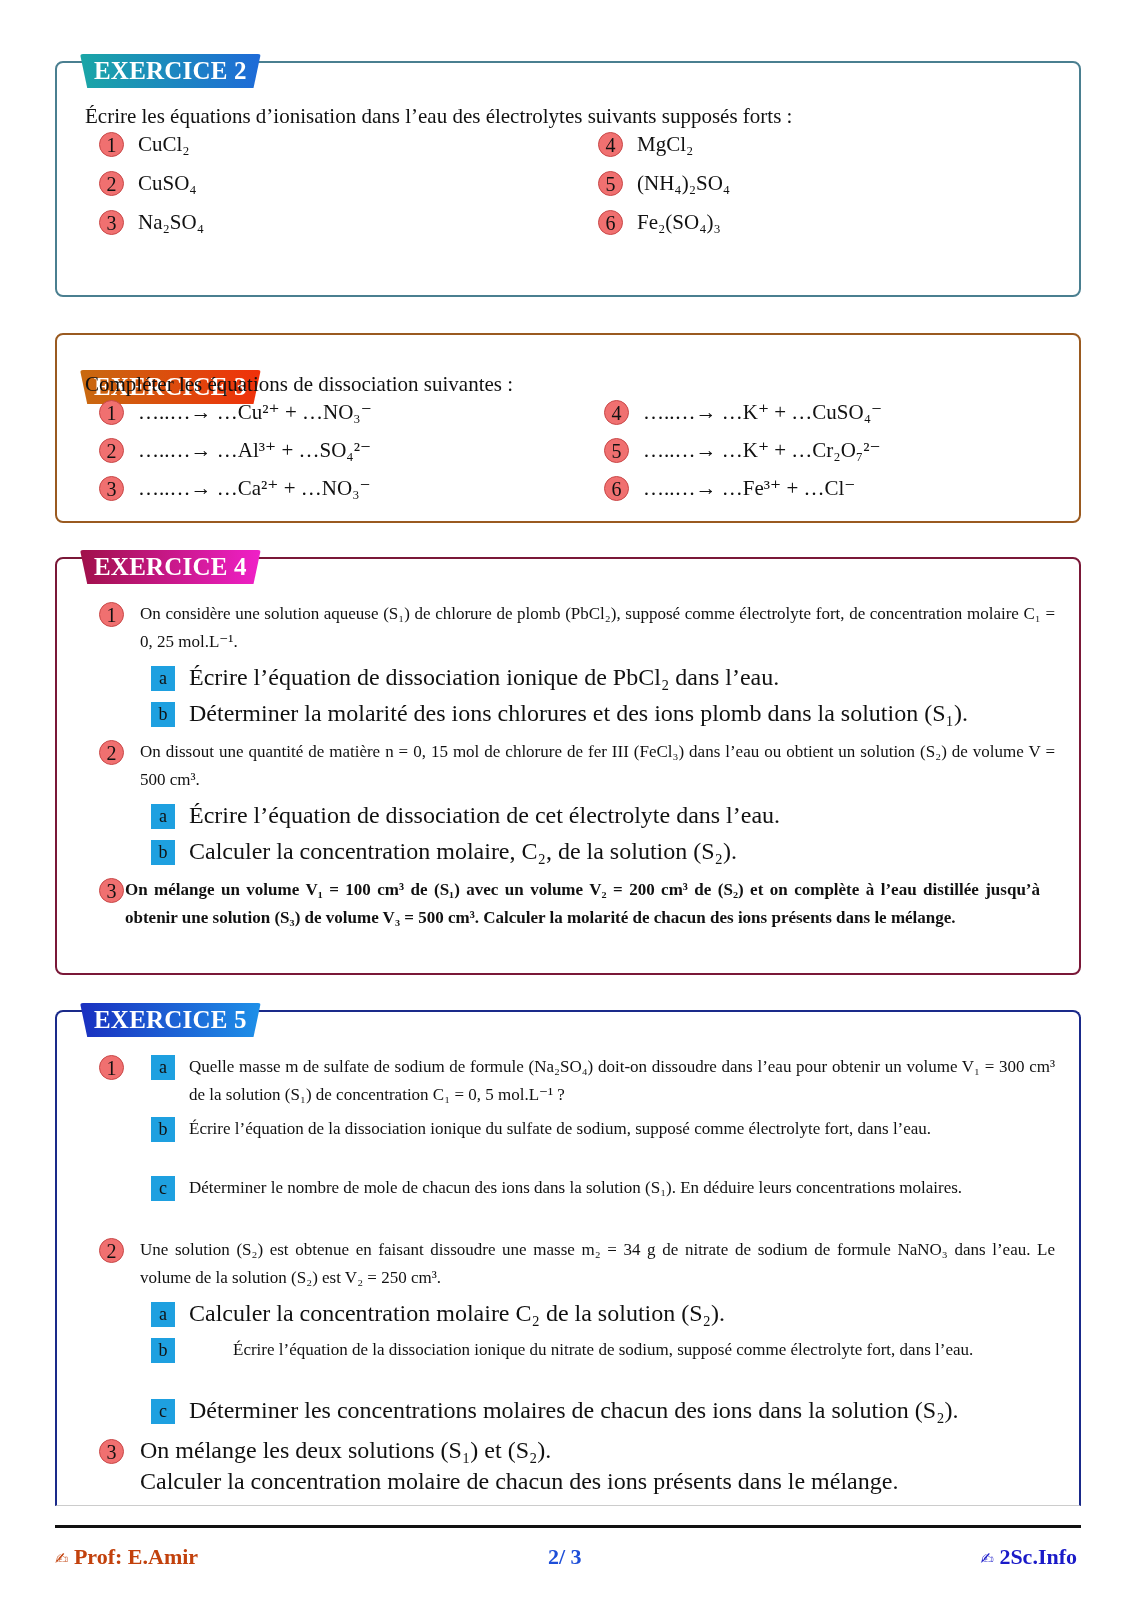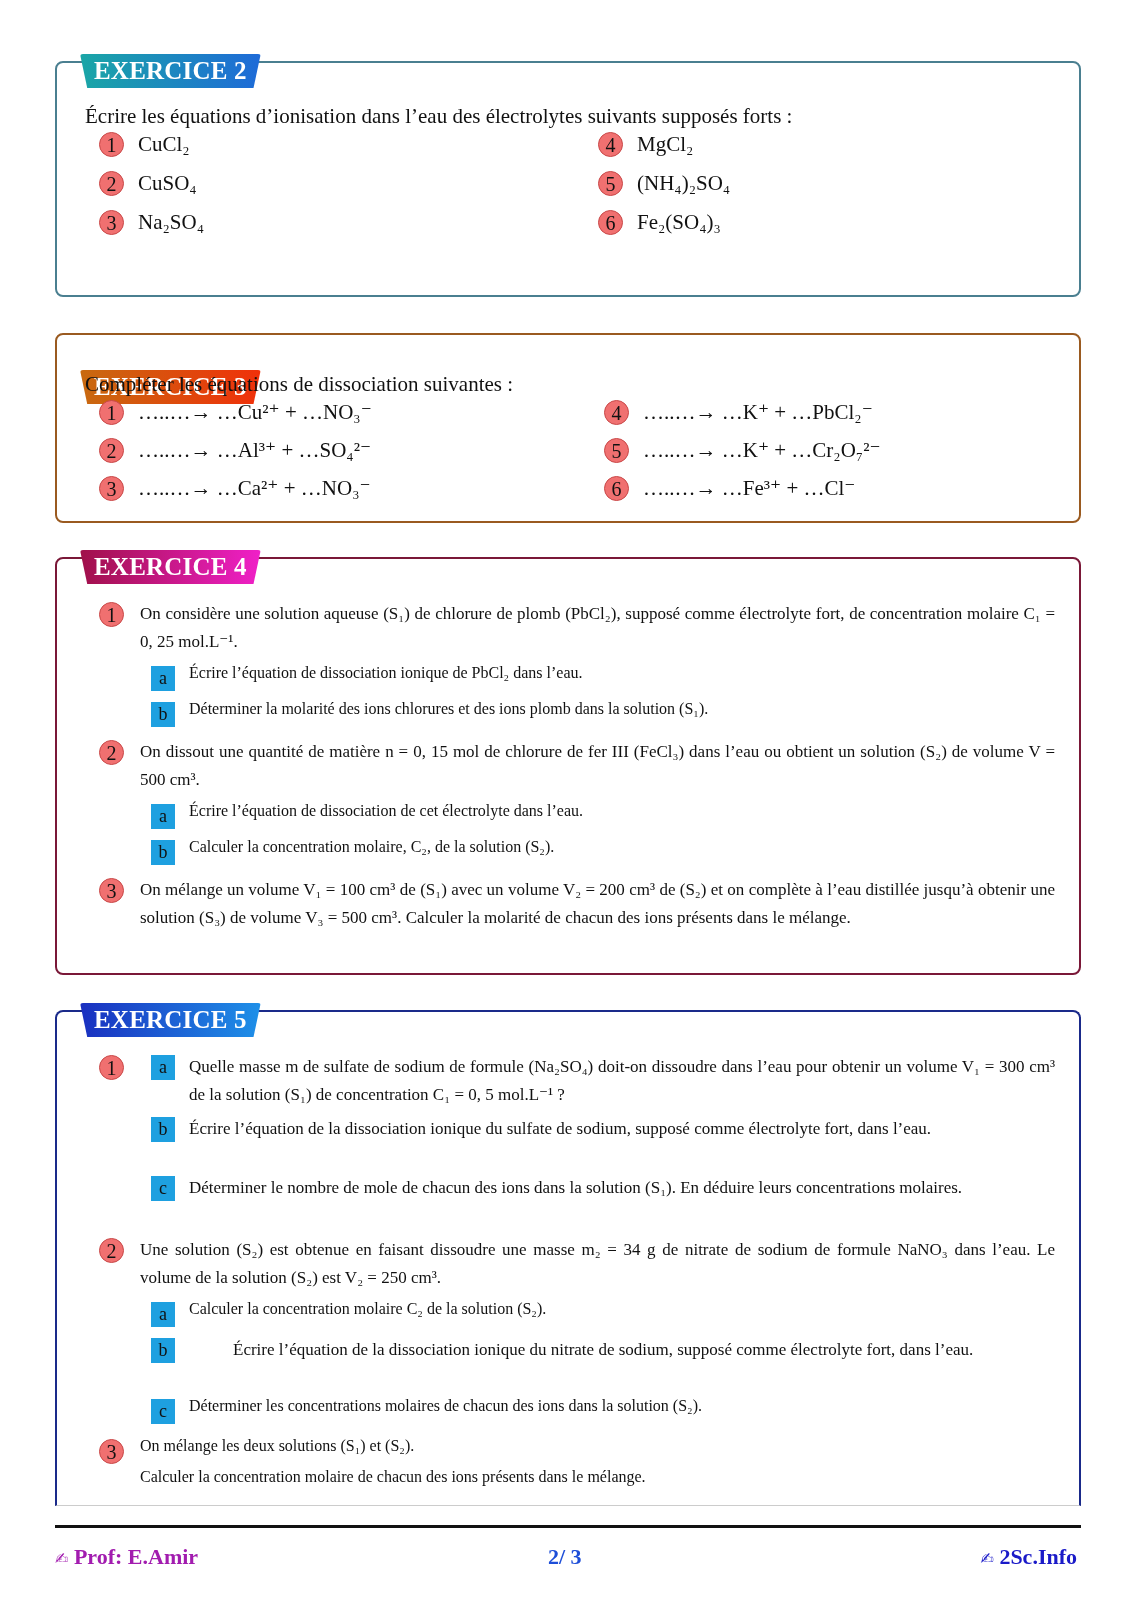--- a/index.html
+++ b/index.html
@@ -8,21 +8,21 @@
   .box { position:absolute; left:55px; width:1026px; border:2.5px solid; border-radius:8px; box-sizing:border-box; }
   .tab { position:absolute; left:80px; height:34px; padding:0 14px; box-sizing:border-box;
          font-weight:bold; font-size:25px; color:#fff; line-height:34px; letter-spacing:0.2px;
          clip-path:polygon(0 0,100% 0,96% 100%,4% 100%); border-radius:3px; }
   .tab span { display:inline-block; }
   .num { display:inline-flex; align-items:center; justify-content:center; width:25px; height:25px;
          border-radius:50%; background:#f07070; border:1px solid #c94848; color:#111; font-size:20px;
          line-height:1; box-sizing:border-box; }
   .let { display:inline-flex; align-items:center; justify-content:center; width:24px; height:25px;
          background:#1ea0e0; color:#111; font-size:18px; box-sizing:border-box; }
-  .line { position:absolute; font-size:16px; white-space:nowrap; }
+  .line { position:absolute; font-size:24px; white-space:nowrap; }
   .para { position:absolute; font-size:17px; line-height:28px; text-align:justify; }
   .q { position:absolute; }
   .b { font-weight:normal; font-size:21px; }
   .item { position:absolute; display:flex; align-items:center; gap:14px; font-size:21px; }
   .footer-rule { position:absolute; left:55px; width:1026px; top:1525px; height:2.5px; background:#111; }
   .footer { position:absolute; top:1544px; font-weight:bold; font-size:22px; }
 </style>
 </head>
 <body>
 
@@ -68,21 +68,21 @@
 <div class="item" style="left:99px;top:438px;">
     <span class="num">2</span>
     <span>…..…→ …Al³⁺ + …SO₄²⁻</span>
   </div>
 <div class="item" style="left:99px;top:476px;">
     <span class="num">3</span>
     <span>…..…→ …Ca²⁺ + …NO₃⁻</span>
   </div>
 <div class="item" style="left:604px;top:400px;">
     <span class="num">4</span>
-    <span>…..…→ …K⁺ + …PbCl₂⁻</span>
+    <span>…..…→ …K⁺ + …CuSO₄⁻</span>
   </div>
 <div class="item" style="left:604px;top:438px;">
     <span class="num">5</span>
     <span>…..…→ …K⁺ + …Cr₂O₇²⁻</span>
   </div>
 <div class="item" style="left:604px;top:476px;">
     <span class="num">6</span>
     <span>…..…→ …Fe³⁺ + …Cl⁻</span>
   </div>
 
@@ -99,21 +99,21 @@
 <div class="line" style="left:189px;top:700px;">Déterminer la molarité des ions chlorures et des ions plomb dans la solution (S₁).</div>
 
 <span class="num q" style="left:99px;top:740px;">2</span>
 <div class="para" style="left:140px;top:738px;width:915px;">On dissout une quantité de matière n = 0, 15 mol de chlorure de fer III (FeCl₃) dans l’eau ou obtient un solution (S₂) de volume V = 500 cm³.</div>
 <span class="let q" style="left:151px;top:804px;">a</span>
 <div class="line" style="left:189px;top:802px;">Écrire l’équation de dissociation de cet électrolyte dans l’eau.</div>
 <span class="let q" style="left:151px;top:840px;">b</span>
 <div class="line" style="left:189px;top:838px;">Calculer la concentration molaire, C₂, de la solution (S₂).</div>
 
 <span class="num q" style="left:99px;top:878px;">3</span>
-<div class="para" style="left:140px;top:876px;width:915px;">On mélange un volume V₁ = 100 cm³ de (S₁) avec un volume V₂ = 200 cm³ de (S₂) et on complète à l’eau distillée jusqu’à obtenir une solution (S₃) de volume V₃ = 500 cm³. Calculer la molarité de chacun des ions présents dans le mélange.</div>
+<div class="para" style="left:125px;top:876px;width:915px;font-weight:bold;">On mélange un volume V₁ = 100 cm³ de (S₁) avec un volume V₂ = 200 cm³ de (S₂) et on complète à l’eau distillée jusqu’à obtenir une solution (S₃) de volume V₃ = 500 cm³. Calculer la molarité de chacun des ions présents dans le mélange.</div>
 
 <div class="box" style="top:1010px;height:496px;border-color:#1a2a8a;border-bottom:1px solid #ccc;border-radius:8px 8px 0 0;"></div>
 <div class="tab" style="top:1003px;background:linear-gradient(90deg,#1a30c0,#1e90e8);">
   <span>EXERCICE 5</span>
 </div>
 
 <span class="num q" style="left:99px;top:1055px;">1</span>
 <span class="let q" style="left:151px;top:1055px;">a</span>
 <div class="para" style="left:189px;top:1053px;width:866px;">Quelle masse m de sulfate de sodium de formule (Na₂SO₄) doit-on dissoudre dans l’eau pour obtenir un volume V₁ = 300 cm³ de la solution (S₁) de concentration C₁ = 0, 5 mol.L⁻¹ ?</div>
 <span class="let q" style="left:151px;top:1117px;">b</span>
@@ -128,21 +128,21 @@
 <span class="let q" style="left:151px;top:1338px;">b</span>
 <div class="para" style="left:189px;top:1336px;width:866px;margin-left:44px;">Écrire l’équation de la dissociation ionique du nitrate de sodium, supposé comme électrolyte fort, dans l’eau.</div>
 <span class="let q" style="left:151px;top:1399px;">c</span>
 <div class="line" style="left:189px;top:1397px;">Déterminer les concentrations molaires de chacun des ions dans la solution (S₂).</div>
 
 <span class="num q" style="left:99px;top:1439px;">3</span>
 <div class="line" style="left:140px;top:1437px;">On mélange les deux solutions (S₁) et (S₂).</div>
 <div class="line" style="left:140px;top:1468px;">Calculer la concentration molaire de chacun des ions présents dans le mélange.</div>
 
 <div class="footer-rule"></div>
-<div class="footer" style="left:55px;color:#a21caf;">
+<div class="footer" style="left:55px;color:#c2410c;">
   <span style="font-family:'DejaVu Sans',sans-serif;font-size:16px;font-weight:normal;">✍</span>
   <span>Prof: E.Amir</span>
 </div>
 <div class="footer" style="left:548px;color:#1d4ed8;">2/ 3</div>
 <div class="footer" style="right:55px;color:#1a1ac8;margin-left:16px;">
   <span style="font-family:'DejaVu Sans',sans-serif;font-size:16px;font-weight:normal;">✍</span>
   <span>2Sc.Info</span>
 </div>
 
 </body></html>

